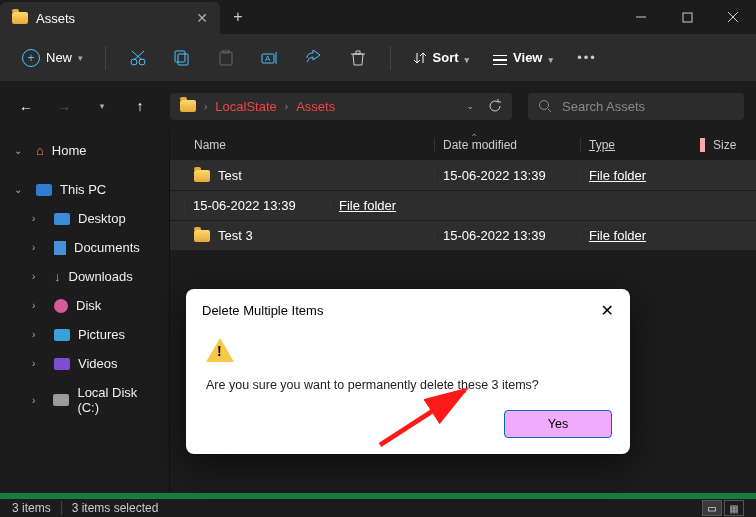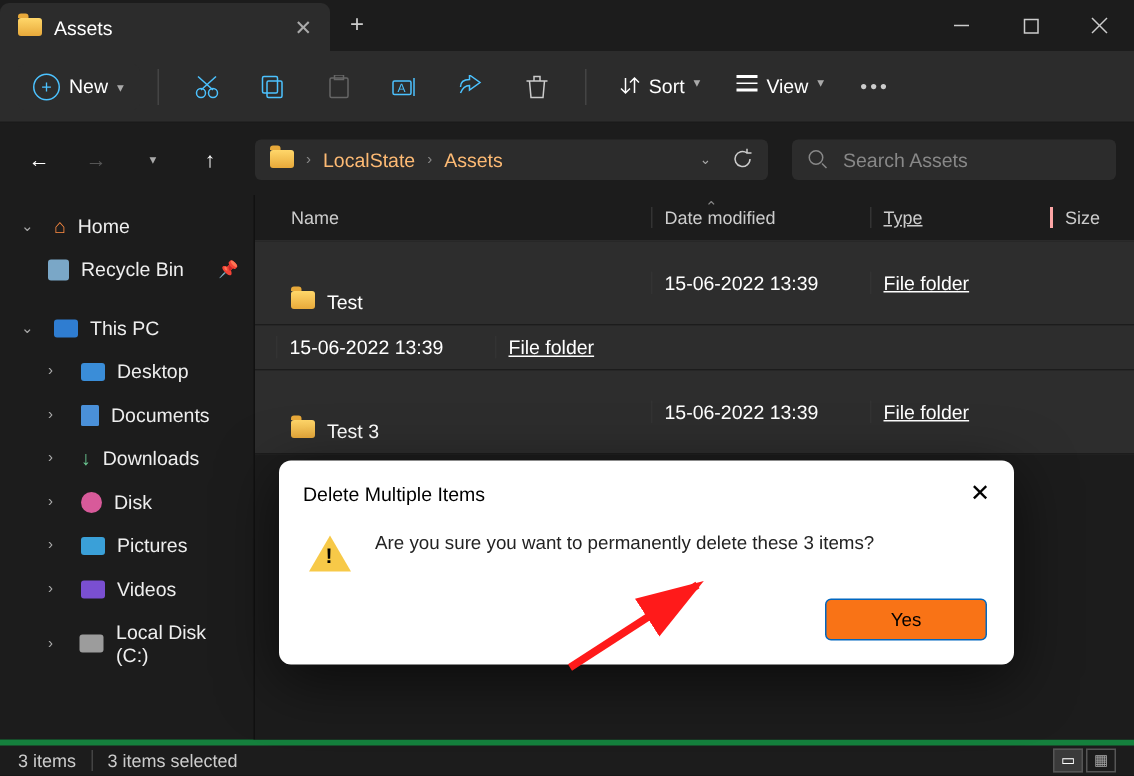--- a/index.html
+++ b/index.html
@@ -14,31 +14,31 @@
 .win-btn { width: 46px; display: flex; align-items: center; justify-content: center; color: #ccc; }
 
 
 .toolbar { height: 48px; background: #2c2c2c; display: flex; align-items: center; padding: 0 12px; gap: 4px; border-bottom: 1px solid #1a1a1a; }
 .new-btn { display: flex; align-items: center; gap: 6px; background: #2c2c2c; padding: 6px 10px; border-radius: 4px; color: #fff; }
 .plus-circle { width: 18px; height: 18px; border: 1.5px solid #4cc2ff; border-radius: 50%; display: flex; align-items: center; justify-content: center; color: #4cc2ff; font-size: 12px; line-height: 1; }
 .chev { font-size: 9px; color: #aaa; }
 .tb-sep { width: 1px; height: 24px; background: #444; margin: 0 8px; }
 .tb-icon { width: 40px; height: 34px; display: flex; align-items: center; justify-content: center; color: #4cc2ff; }
 .tb-icon.dim { color: #666; }
-.tb-text { display: flex; align-items: flex-start; gap: 6px; padding: 0 10px; color: #fff; }
+.tb-text { display: flex; align-items: flex-end; gap: 6px; padding: 0 10px; color: #fff; font-weight: bold; }
 .menu-lines { display: flex; flex-direction: column; gap: 3px; }
 .menu-lines span { width: 14px; height: 1.5px; background: #fff; }
 .dots { letter-spacing: 2px; color: #ccc; }
 
 
 .navrow { height: 48px; background: #1c1c1c; display: flex; align-items: center; padding: 0 12px; gap: 10px; }
 .nav-btn { width: 28px; height: 28px; display: flex; align-items: center; justify-content: center; color: #fff; font-size: 14px; }
 .nav-btn.dim { color: #555; }
 .addr { flex: 1; display: flex; align-items: center; gap: 8px; background: #2c2c2c; border-radius: 4px; padding: 6px 10px; margin: 0 6px; }
-.crumb { color: #fdba74; }
+.crumb { color: #ef4444; }
 .crumb-sep { color: #888; font-size: 10px; }
 .addr-ctrl { margin-left: auto; display: flex; align-items: center; gap: 14px; color: #ccc; }
 .search { width: 216px; background: #2c2c2c; border-radius: 4px; padding: 6px 10px; display: flex; align-items: center; gap: 10px; color: #888; }
 
 
 .body { display: flex; height: calc(100% - 34px - 48px - 48px - 24px); background: #1c1c1c; }
 .sidebar { width: 170px; border-right: 1px solid #111; padding-top: 6px; }
 .side-item { display: flex; align-items: center; gap: 8px; padding: 7px 10px 7px 14px; color: #eee; }
 .side-item .exp { width: 14px; color: #aaa; font-size: 10px; }
 .side-item.child { padding-left: 32px; }
@@ -54,42 +54,42 @@
 .ic-music { width: 14px; height: 14px; background: #d85a9a; border-radius: 50%; flex-shrink: 0; }
 .ic-pic { width: 16px; height: 12px; background: #3aa0d8; border-radius: 2px; flex-shrink: 0; }
 .ic-vid { width: 16px; height: 12px; background: #7a4fd1; border-radius: 2px; flex-shrink: 0; }
 .ic-disk { width: 16px; height: 12px; background: #9c9c9c; border-radius: 2px; flex-shrink: 0; }
 
 .main { flex: 1; background: #1c1c1c; position: relative; }
 .cols { display: flex; padding: 8px 14px; color: #ccc; font-size: 12px; border-bottom: 1px solid #2a2a2a; }
 .c-name { width: 250px; padding-left: 10px; }
 .c-date { width: 146px; border-left: 1px solid #333; padding-left: 8px; }
 .c-type { width: 120px; border-left: 1px solid #333; padding-left: 8px; text-decoration: underline; }
-.c-size { flex: 1; border-left: 2px solid #fca5a5; padding-left: 8px; }
+.c-size { flex: 1; border-left: 5px solid #fca5a5; padding-left: 8px; }
 .sort-ind { position: absolute; left: 300px; top: 2px; color: #888; font-size: 10px; }
 .row { display: flex; align-items: center; padding: 7px 14px; background: #2d2d2d; border-bottom: 1px solid #1c1c1c; }
-.row .c-name { display: flex; gap: 8px; margin-top: 26px; }
-
-
-.dialog { position: absolute; left: 186px; top: 307px; width: 490px; background: #fff; color: #000; border-radius: 8px; box-shadow: 0 10px 40px rgba(0,0,0,0.6); overflow: hidden; }
+.row .c-name { display: flex; align-items: center; gap: 8px; }
+
+
+.dialog { position: absolute; left: 186px; top: 289px; width: 444px; background: #fff; color: #000; border-radius: 8px; box-shadow: 0 10px 40px rgba(0,0,0,0.6); overflow: hidden; }
 .dlg-title { padding: 12px 16px; font-size: 13px; display: flex; align-items: center; }
 .dlg-close { margin-left: auto; font-size: 16px; }
-.dlg-body { display: flex; gap: 16px; padding: 4px 20px 12px 20px; align-items: flex-start; }
+.dlg-body { display: flex; gap: 16px; padding: 4px 20px 12px 20px; align-items: flex-start; flex-direction: column; }
 .warn-ic { width: 0; height: 0; border-left: 14px solid transparent; border-right: 14px solid transparent; border-bottom: 24px solid #f7c948; position: relative; flex-shrink: 0; margin-top: 2px; }
 .warn-ic::after { content: "!"; position: absolute; left: -3px; top: 5px; color: #000; font-weight: bold; font-size: 14px; }
 .dlg-msg { font-size: 12.5px; color: #222; }
 .dlg-actions { display: flex; gap: 10px; justify-content: flex-end; padding: 6px 18px 16px 18px; }
-.dlg-btn { width: 108px; height: 28px; border: 1px solid #999; background: #f97316; border-radius: 4px; font-size: 12.5px; display: flex; align-items: center; justify-content: center; cursor: pointer; }
+.dlg-btn { width: 108px; height: 28px; border: 1px solid #999; background: #f0abfc; border-radius: 4px; font-size: 12.5px; display: flex; align-items: center; justify-content: center; cursor: pointer; }
 .dlg-btn.primary { border: 1.5px solid #0067c0; }
 
 
 .arrow { position: absolute; left: 370px; top: 380px; width: 110px; height: 70px; pointer-events: none; }
 
 
-.status { height: 24px; background: #1c1c1c; border-top: 4px solid #15803d; display: flex; align-items: center; padding: 0 12px; font-size: 12px; color: #ccc; gap: 10px; }
+.status { height: 24px; background: #1c1c1c; border-top: 6px solid #15803d; display: flex; align-items: center; padding: 0 12px; font-size: 12px; color: #ccc; gap: 10px; }
 .status-sep { width: 1px; height: 14px; background: #444; }
 .view-icons { margin-left: auto; display: flex; gap: 2px; }
 .view-ic { width: 20px; height: 16px; border: 1px solid #555; display: flex; align-items: center; justify-content: center; font-size: 10px; color: #aaa; }
 .view-ic.active { background: #3a3a3a; color: #fff; }
 
 svg { display: block; }
 </style>
 </head>
 <body>
 
@@ -217,25 +217,20 @@
   </div>
 </div>
 
 <div class="body">
   <div class="sidebar">
     <div class="side-item">
       <span class="exp">⌄</span>
       <span class="ic-home">⌂</span>
       <span>Home</span>
     </div>
-    <div class="side-item child">
-      <span class="ic-bin"></span>
-      <span>Recycle Bin</span>
-      <span class="pin">📌</span>
-    </div>
     <div style="height:10px"></div>
     <div class="side-item">
       <span class="exp">⌄</span>
       <span class="ic-pc"></span>
       <span>This PC</span>
     </div>
     <div class="side-item child">
         <span class="exp">›</span>
         <span class="ic-desk"></span>
         <span>Desktop</span>

